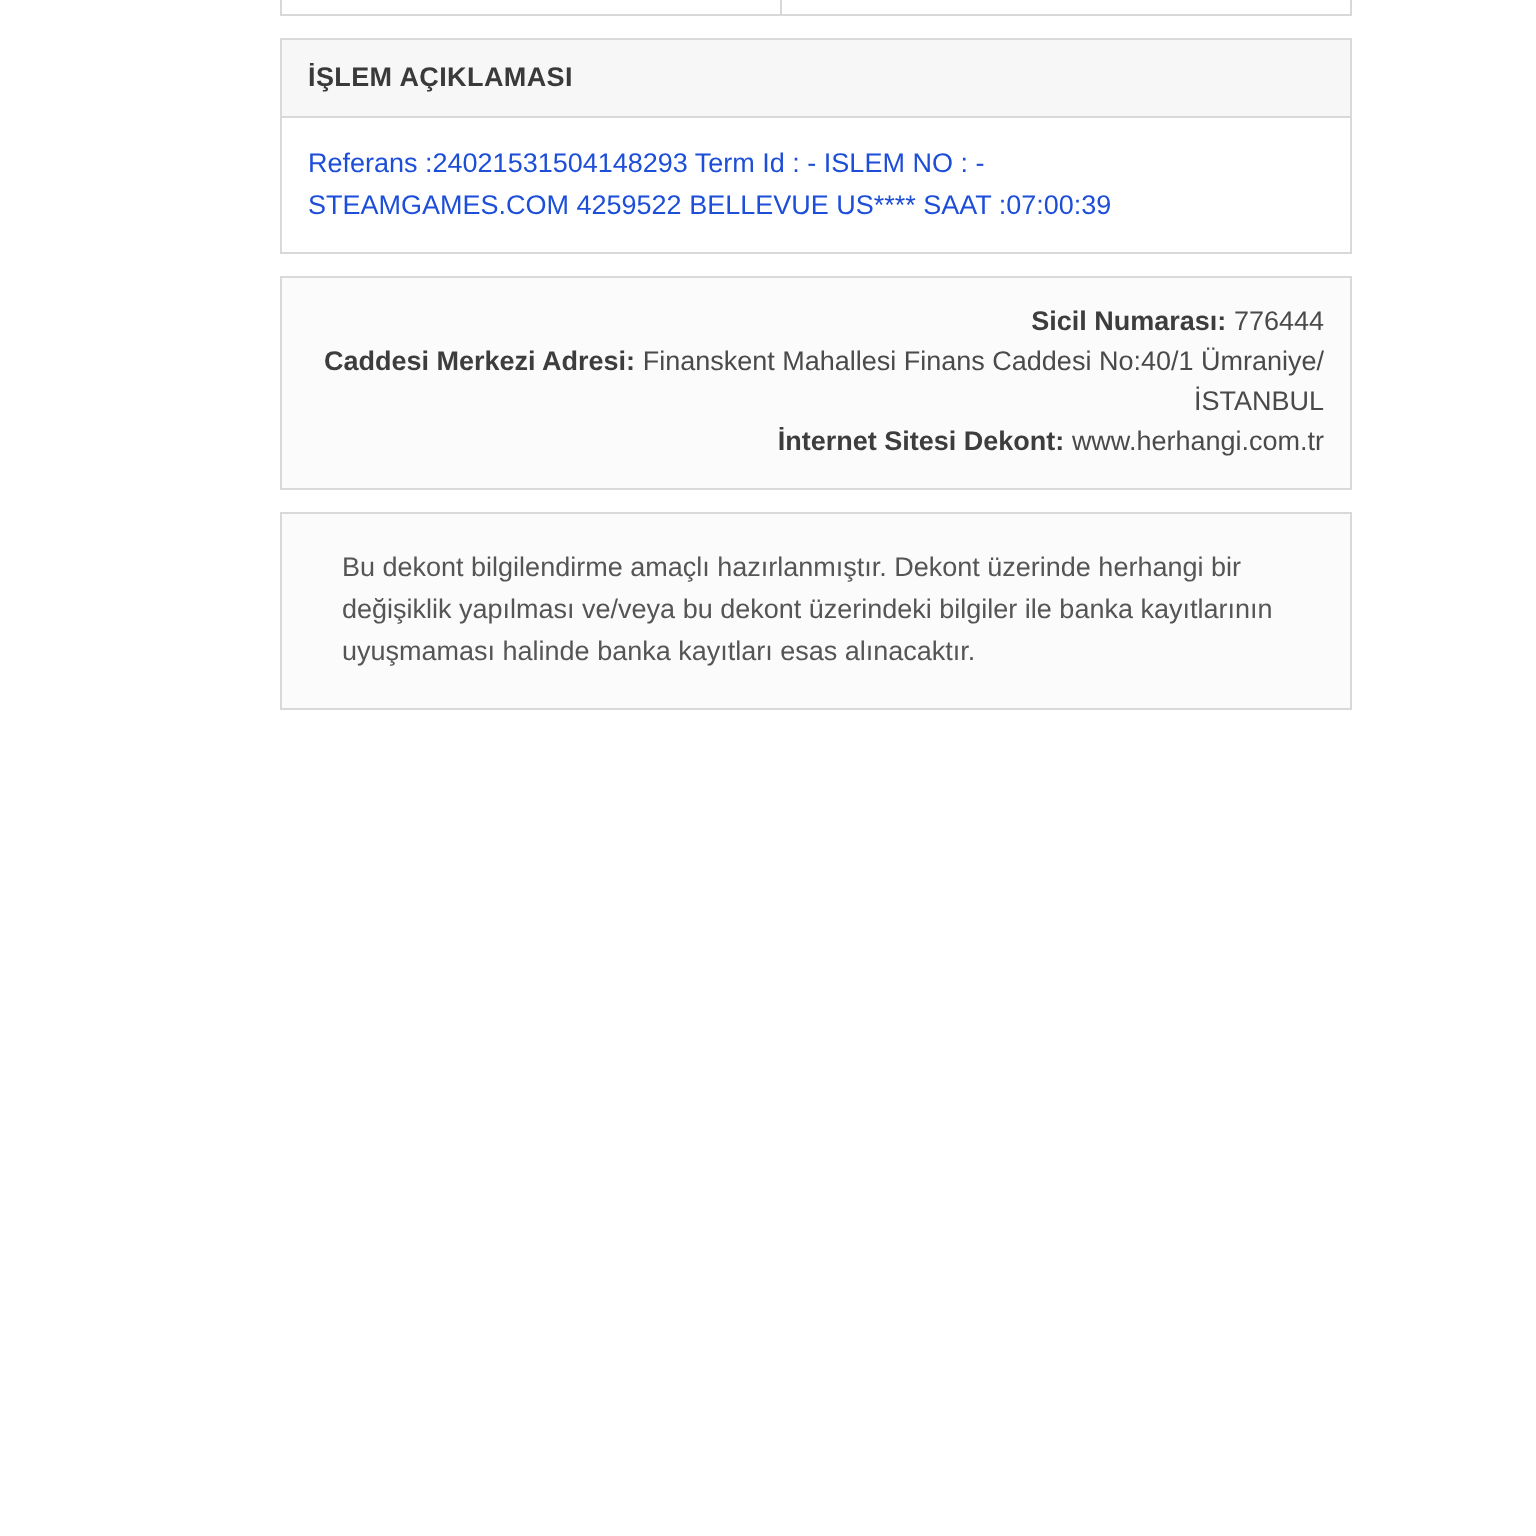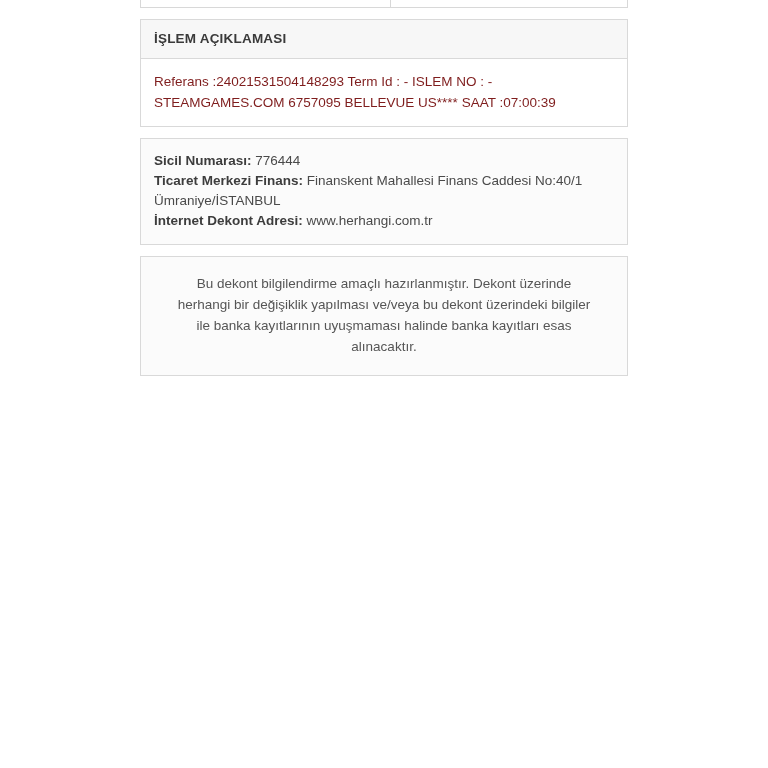--- a/index.html
+++ b/index.html
@@ -13,21 +13,21 @@
   .page {
     position: relative;
     width: 768px;
     height: 768px;
     overflow: hidden;
   }
   .doc {
     position: absolute;
     left: 140px;
     top: 0;
-    width: 488px;
+    width: 536px;
   }
   
   .top-stub {
     display: flex;
     border: 1px solid #d8d8d8;
     border-top: none;
     background: #ffffff;
     height: 8px;
     box-sizing: border-box;
   }
@@ -58,81 +58,82 @@
     color: #3a3a3a;
     letter-spacing: 0.2px;
   }
   .card-body {
     padding: 12px 13px 13px 13px;
   }
 
   .desc-text {
     font-size: 13.5px;
     line-height: 21px;
-    color: #7f1d1d;
+    color: #1d4ed8;
   }
 
   .info-card {
     background: #fbfbfb;
+    text-align: right;
   }
   .info-row {
     font-size: 13.5px;
     line-height: 20px;
     color: #4a4a4a;
   }
   .info-label {
     font-weight: bold;
     color: #3d3d3d;
   }
   .info-value {
     color: #4a4a4a;
   }
 
   .notice-card {
     background: #fbfbfb;
   }
   .notice-body {
     padding: 16px 30px 18px 30px;
-    text-align: center;
+    text-align: left;
     font-size: 13.5px;
     line-height: 21px;
     color: #555555;
   }
 </style>
 </head>
 <body>
 
 <div class="page">
   <div class="doc">
 
     <div class="top-stub">
       <div class="left"></div>
       <div class="right"></div>
     </div>
 
     <div class="card" style="margin-top:11px;">
       <div class="card-header">İŞLEM AÇIKLAMASI</div>
       <div class="card-body">
         <div class="desc-text">Referans :24021531504148293 Term Id : - ISLEM NO : -</div>
-        <div class="desc-text">STEAMGAMES.COM 6757095 BELLEVUE US**** SAAT :07:00:39</div>
+        <div class="desc-text">STEAMGAMES.COM 4259522 BELLEVUE US**** SAAT :07:00:39</div>
       </div>
     </div>
 
     <div class="card info-card">
       <div class="card-body">
         <div class="info-row">
           <span class="info-label">Sicil Numarası:</span>
           <span class="info-value">776444</span>
         </div>
         <div class="info-row">
-          <span class="info-label">Ticaret Merkezi Finans:</span>
+          <span class="info-label">Caddesi Merkezi Adresi:</span>
           <span class="info-value">Finanskent Mahallesi Finans Caddesi No:40/1 Ümraniye/İSTANBUL</span>
         </div>
         <div class="info-row">
-          <span class="info-label">İnternet Dekont Adresi:</span>
+          <span class="info-label">İnternet Sitesi Dekont:</span>
           <span class="info-value">www.herhangi.com.tr</span>
         </div>
       </div>
     </div>
 
     <div class="card notice-card">
       <div class="notice-body">Bu dekont bilgilendirme amaçlı hazırlanmıştır. Dekont üzerinde herhangi bir değişiklik yapılması ve/veya bu dekont üzerindeki bilgiler ile banka kayıtlarının uyuşmaması halinde banka kayıtları esas alınacaktır.</div>
     </div>
 
   </div>

